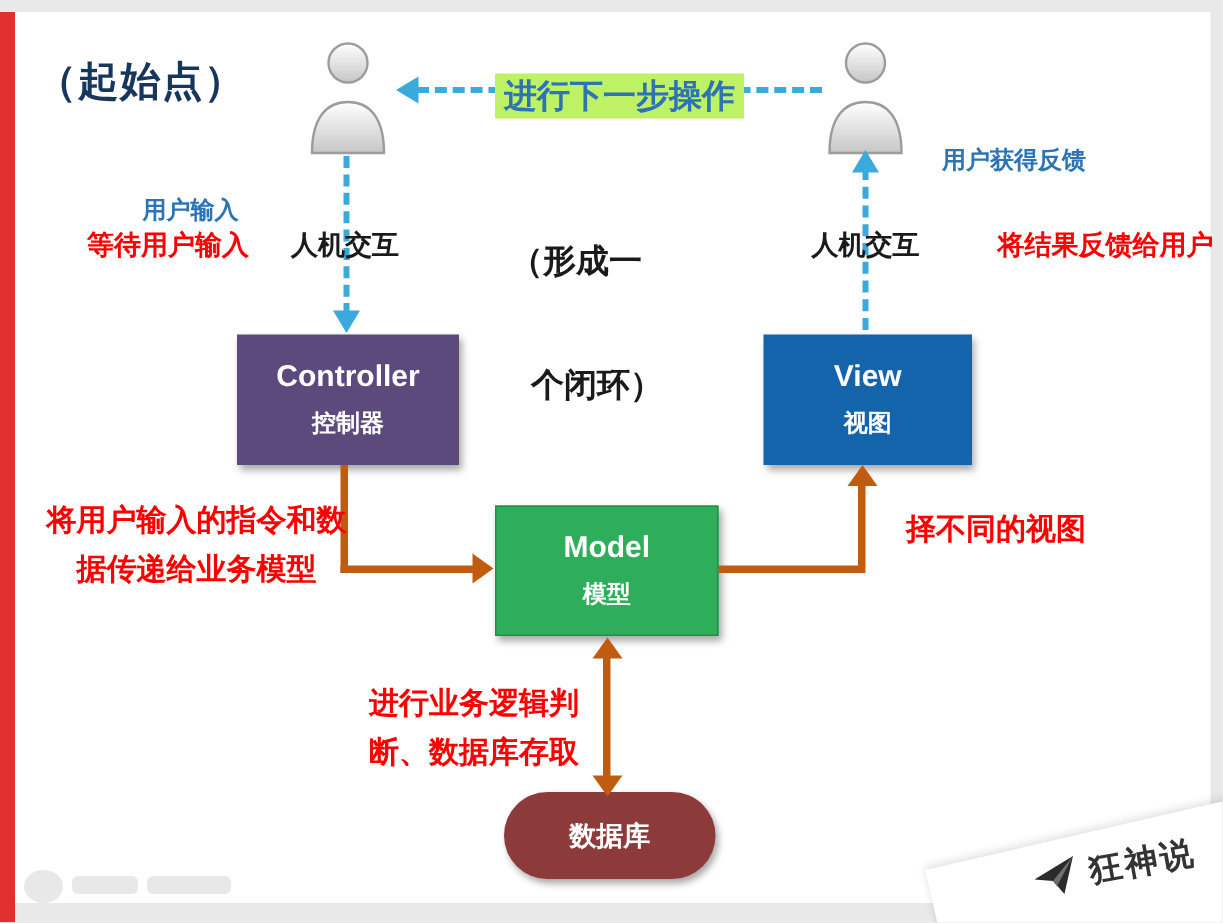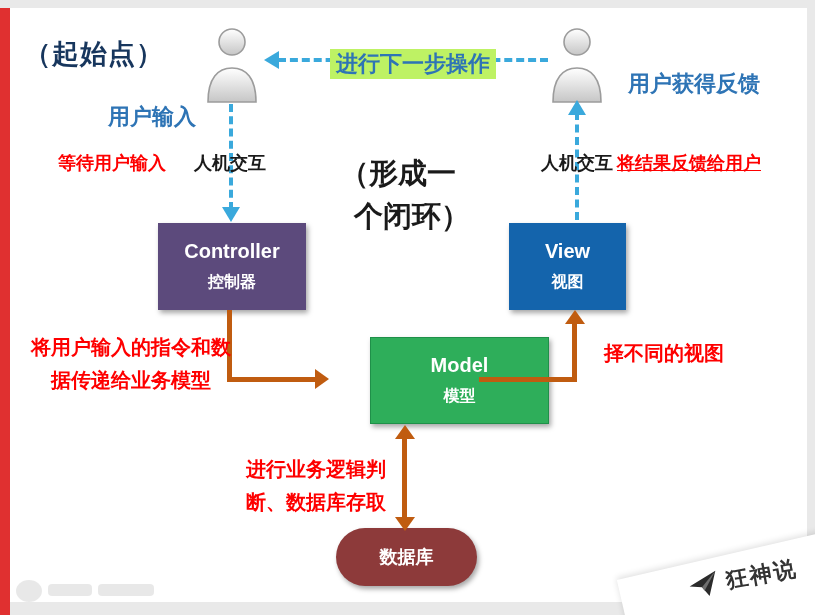--- a/index.html
+++ b/index.html
@@ -28,35 +28,35 @@
   .person svg{width:100%;height:100%;display:block;}
 
   
   .dash-h{border-top:4px dashed var(--cyan-arrow);height:0;}
   .dash-v{border-left:4px dashed var(--cyan-arrow);width:0;}
   .tri{width:0;height:0;}
   .tri-left{border-top:9px solid transparent;border-bottom:9px solid transparent;border-right:15px solid var(--cyan-arrow);}
   .tri-down-cyan{border-left:9px solid transparent;border-right:9px solid transparent;border-top:15px solid var(--cyan-arrow);}
   .tri-up-cyan{border-left:9px solid transparent;border-right:9px solid transparent;border-bottom:15px solid var(--cyan-arrow);}
 
-  .blue-label{font-size:22px;font-weight:bold;color:var(--blue-text);}
+  .blue-label{font-size:16px;font-weight:bold;color:var(--blue-text);margin-top:28px;}
   .red-note{font-size:18px;font-weight:bold;color:var(--red-text);}
   .ink-label{font-size:18px;font-weight:bold;color:var(--ink);}
   .next-step{font-size:22px;font-weight:bold;color:var(--blue-text);background:#bef264;padding:0 6px;z-index:3;}
 
-  .loop-note{font-size:29px;font-weight:bold;color:var(--ink);line-height:43px;}
-  .loop-note .l2{display:block;margin-left:14px;}
+  .loop-note{font-size:22px;font-weight:bold;color:var(--ink);line-height:43px;}
+  .loop-note .l2{display:block;margin-left:14px;margin-top:40px;}
 
   .node{display:flex;flex-direction:column;align-items:center;justify-content:center;color:#ffffff;
         box-shadow:2px 3px 5px rgba(0,0,0,0.35);}
   .node .t{font-size:20px;font-weight:bold;}
   .node .s{font-size:16px;font-weight:bold;margin-top:9px;}
   .controller{left:158px;top:223px;width:148px;height:87px;background:var(--controller-bg);}
-  .view{left:509px;top:223px;width:117px;height:87px;background:var(--view-bg);}
-  .model{left:330px;top:337px;width:179px;height:87px;background:var(--model-bg);border:1px solid #1f9049;margin-left:40px;}
+  .view{left:509px;top:223px;width:139px;height:87px;background:var(--view-bg);}
+  .model{left:330px;top:337px;width:149px;height:87px;background:var(--model-bg);border:1px solid #1f9049;}
   .database{left:336px;top:528px;width:141px;height:58px;background:var(--database-bg);border-radius:29px;
             display:flex;align-items:center;justify-content:center;box-shadow:2px 3px 5px rgba(0,0,0,0.35);}
   .database .t{color:#fff;font-size:18px;font-weight:bold;}
 
   
   .oseg{background:var(--orange-arrow);}
   .tri-right-o{border-top:10px solid transparent;border-bottom:10px solid transparent;border-left:14px solid var(--orange-arrow);}
   .tri-up-o{border-left:10px solid transparent;border-right:10px solid transparent;border-bottom:14px solid var(--orange-arrow);}
   .tri-down-o{border-left:10px solid transparent;border-right:10px solid transparent;border-top:14px solid var(--orange-arrow);}
 
@@ -102,39 +102,39 @@
       <path d="M6 76 C6 52 16 42 30 42 C44 42 54 52 54 76 Z" fill="url(#pg2)" stroke="#9c9c9c" stroke-width="1.6"></path>
     </svg>
   </div>
 
   <div>
     <div class="dash-h abs" style="left:278px;top:58px;width:270px;"></div>
     <div class="tri tri-left abs" style="left:264px;top:51px;"></div>
   </div>
   <div class="next-step abs" style="left:330px;top:49px;">进行下一步操作</div>
 
-  <div class="blue-label abs" style="left:108px;top:102px;">用户输入</div>
+  <div class="blue-label abs" style="left:95px;top:102px;">用户输入</div>
   <div>
     <div class="dash-v abs" style="left:229px;top:104px;height:106px;"></div>
     <div class="tri tri-down-cyan abs" style="left:222px;top:207px;"></div>
   </div>
   <div class="red-note abs" style="left:58px;top:151px;">等待用户输入</div>
   <div class="ink-label abs" style="left:194px;top:151px;">人机交互</div>
 
   <div class="loop-note abs" style="left:340px;top:152px;">
     <span class="l1">（形成一</span>
     <span class="l2">个闭环）</span>
   </div>
 
   <div>
     <div class="dash-v abs" style="left:575px;top:112px;height:108px;"></div>
     <div class="tri tri-up-cyan abs" style="left:568px;top:100px;"></div>
   </div>
   <div class="ink-label abs" style="left:541px;top:151px;">人机交互</div>
-  <div class="red-note abs" style="left:617px;top:151px;text-decoration:underline;">将结果反馈给用户</div>
+  <div class="red-note abs" style="left:665px;top:151px;">将结果反馈给用户</div>
   <div class="blue-label abs" style="left:628px;top:69px;">用户获得反馈</div>
 
   <div class="node controller abs">
     <div class="t">Controller</div>
     <div class="s">控制器</div>
   </div>
   <div class="node view abs">
     <div class="t">View</div>
     <div class="s">视图</div>
   </div>

